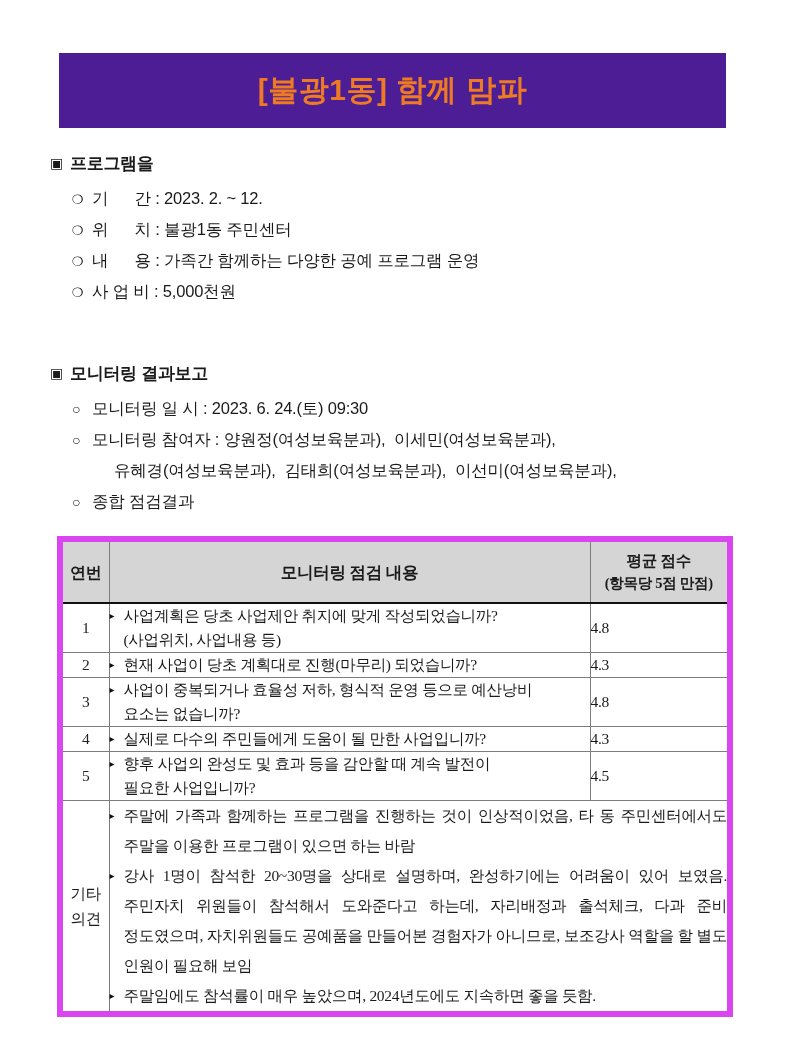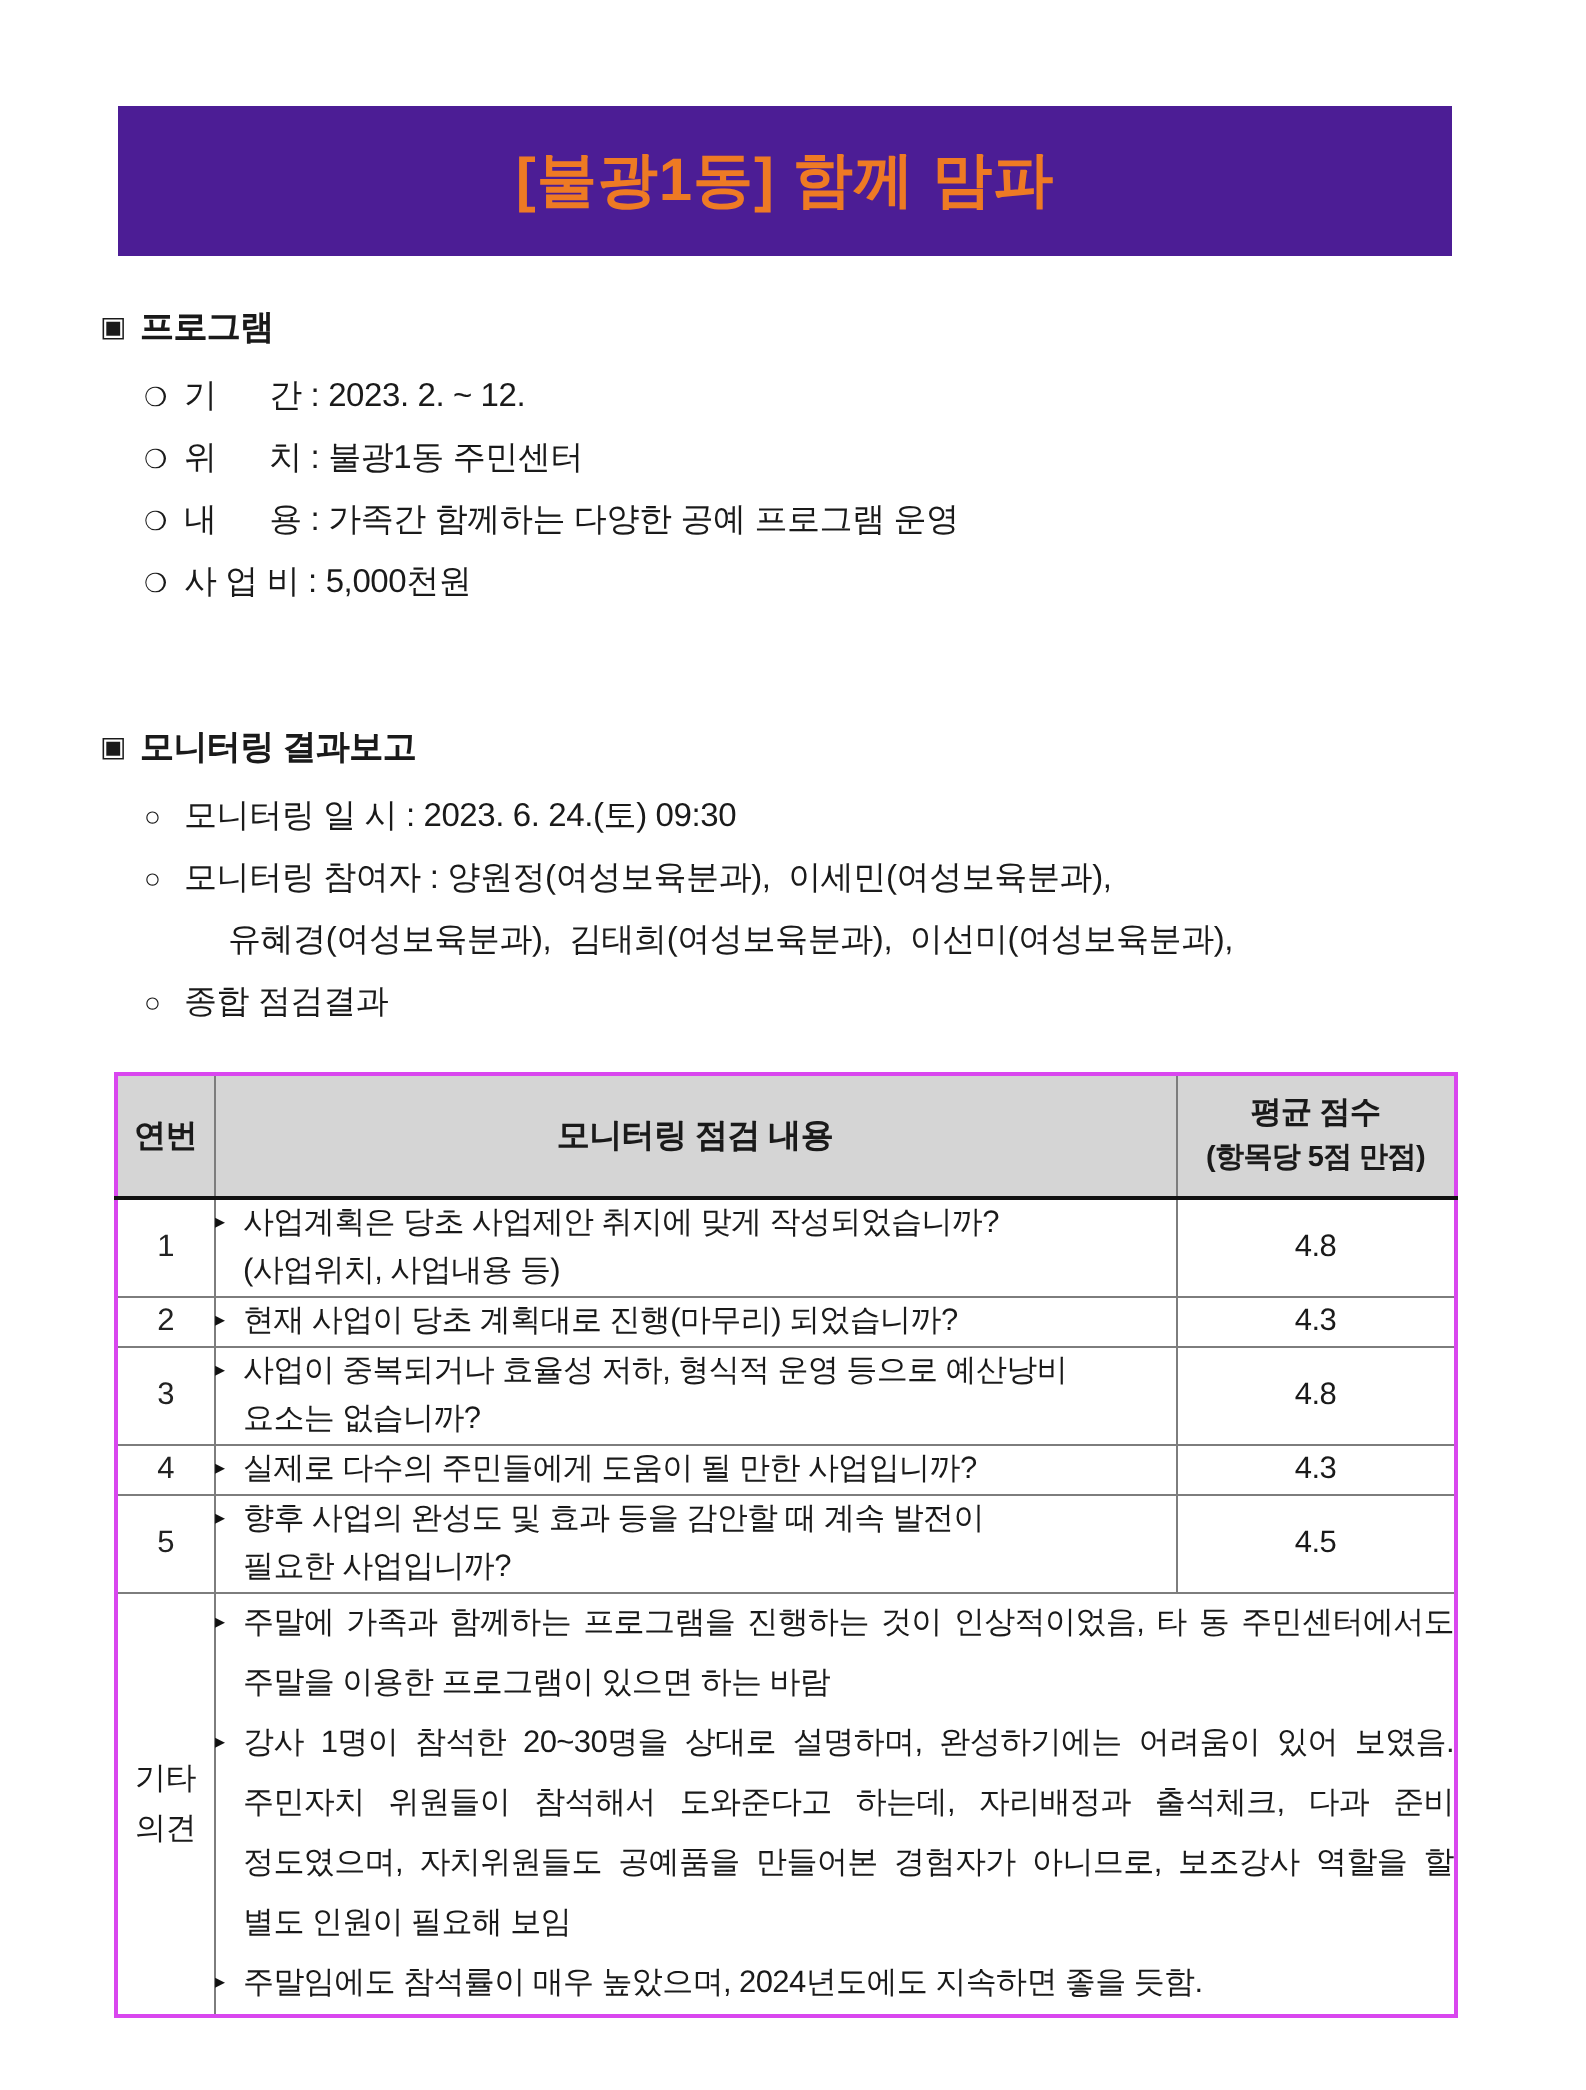--- a/index.html
+++ b/index.html
@@ -103,23 +103,24 @@
   .tbl-wrap {
     position: absolute;
     left: 57px;
     top: 536px;
     width: 670px;
   }
   table.mon {
     width: 670px;
     border-collapse: collapse;
     table-layout: fixed;
-    border: 2px solid #d946ef;
+    border: 6px solid #d946ef;
     font-size: 15.5px;
     letter-spacing: -0.3px;
+    font-family: Liberation Serif, serif;
   }
   table.mon col.c-no    { width: 49px; }
   table.mon col.c-desc  { width: 481px; }
   table.mon col.c-score { width: 140px; }
 
   table.mon th, table.mon td {
     border: 1px solid #7d7d7d;
     padding: 0;
     vertical-align: middle;
   }
@@ -139,21 +140,20 @@
   td.no {
     text-align: center;
     font-size: 15.5px;
     color: #222;
   }
   td.desc {
     padding: 7px 8px 7px 10px;
     line-height: 24px;
   }
   td.score {
-    text-align: center;
     font-size: 15.5px;
   }
   .item {
     display: flex;
     align-items: flex-start;
   }
   .tri {
     flex: 0 0 14px;
     font-size: 10px;
     line-height: 24px;
@@ -187,21 +187,21 @@
 
 <div class="page">
 
   <div class="title-banner">
     <div class="title-text">[불광1동] 함께 맘파</div>
   </div>
 
   <div class="section" style="top:152px;">
     <div class="sec-head">
       <span class="sec-marker">▣</span>
-      <span class="sec-title">프로그램</span>
+      <span class="sec-title">프로그램을</span>
     </div>
     <div class="blist">
       <div class="bline">
         <span class="circ">❍</span>
         <span class="lbl">기      간 : </span>
         <span class="val">2023. 2. ~ 12.</span>
       </div>
       <div class="bline">
         <span class="circ">❍</span>
         <span class="lbl">위      치 : </span>

